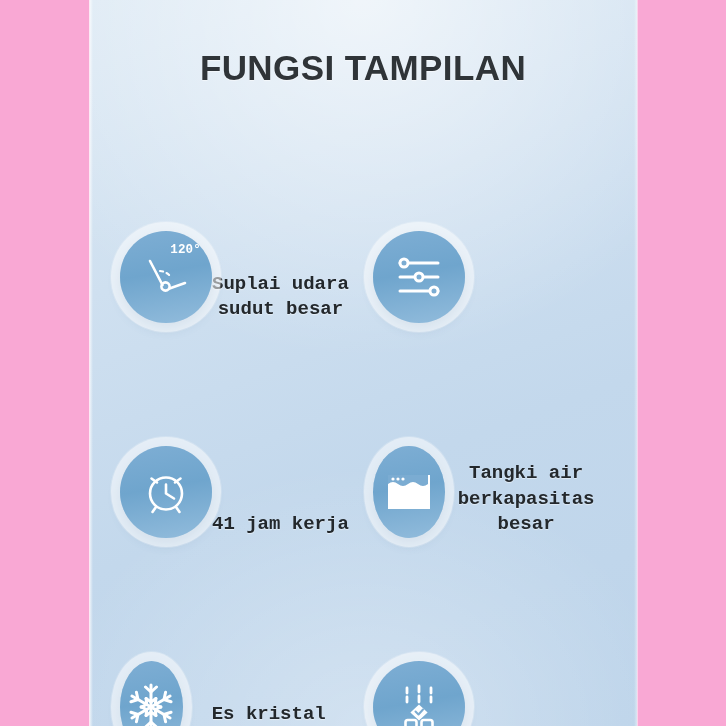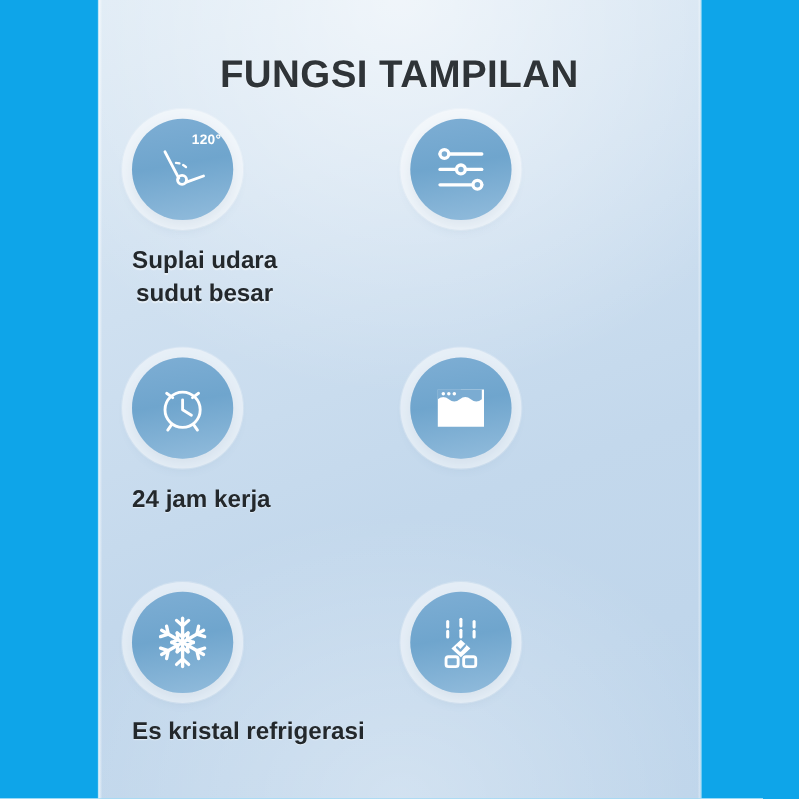--- a/index.html
+++ b/index.html
@@ -10,21 +10,21 @@
     height: 726px;
     background: #ffffff;
     font-family: "Liberation Sans", "DejaVu Sans", sans-serif;
     overflow: hidden;
   }
 
   #poster {
     position: relative;
     width: 726px;
     height: 726px;
-    background: #0ea5e9;
+    background: #f9a8d4;
   }
 
   
   .panel {
     position: absolute;
     left: 90px;
     top: 0;
     width: 547px;
     height: 726px;
     background:
@@ -68,22 +68,23 @@
     width: 487px;
     display: grid;
     grid-template-columns: 1fr 1fr;
     grid-auto-rows: 215px;
     column-gap: 18px;
   }
 
   .cell {
     position: relative;
     display: flex;
-    flex-direction: column;
-    align-items: flex-start;
+    flex-direction: row;
+    align-items: flex-end;
+    font-family: Liberation Mono, monospace;
   }
 
   
   .badge {
     position: relative;
     width: 92px;
     height: 92px;
     border-radius: 50%;
     background: linear-gradient(170deg, #7eaed4 0%, #6fa5cd 45%, #92bcdc 100%);
     display: flex;
@@ -93,21 +94,21 @@
       0 0 0 9px rgba(255,255,255,0.42),
       0 0 0 10px rgba(255,255,255,0.20),
       0 5px 12px rgba(90,130,165,0.30);
   }
   .badge svg { display: block; overflow: visible; }
 
   
   .caption {
     margin-top: 22px;
     text-align: center;
-    font-size: 22px;
+    font-size: 19px;
     font-weight: 700;
     line-height: 1.35;
     color: #23282c;
     text-shadow: 0 1px 1px rgba(255,255,255,0.5);
     white-space: pre-line;
     max-width: 230px;
   }
 
   
   .row2 .badge { margin-top: 2px; }
@@ -162,36 +163,38 @@
           <svg width="54" height="54" viewBox="0 0 54 54" fill="none" stroke="#ffffff" stroke-width="2.6" stroke-linecap="round" stroke-linejoin="round">
             <circle cx="27" cy="28.5" r="16"></circle>
             <path d="M27 19.5 V28.5 L35 33.5"></path>
             <path d="M12.5 13.5 L18 17.5"></path>
             <path d="M41.5 13.5 L36 17.5"></path>
             <path d="M17 42 L13.5 47"></path>
             <path d="M37 42 L40.5 47"></path>
           </svg>
         </span>
       </div>
-      <div class="caption">24 jam kerja</div>
+      <div class="caption">41 jam kerja</div>
     </div>
 
     <div class="cell row2">
       <div class="badge">
         <span>
           <svg width="50" height="46" viewBox="0 0 50 46" fill="none">
             <path d="M4 6 H46 V40 H4 Z" fill="#ffffff"></path>
             <path d="M4 6 H25 V13 H4 Z" fill="#7bacd2"></path>
             <path d="M4 15 q5 -4 10 0 t10 0 t10 0 t10 0 V6 H4 Z" fill="#7bacd2"></path>
             <circle cx="9" cy="10" r="1.6" fill="#ffffff"></circle>
             <circle cx="14" cy="10" r="1.6" fill="#ffffff"></circle>
             <circle cx="19" cy="10" r="1.6" fill="#ffffff"></circle>
           </svg>
         </span>
       </div>
+      <div class="caption">Tangki air
+berkapasitas besar</div>
     </div>
 
     <div class="cell row3">
       <div class="badge">
         <span>
           <svg width="52" height="52" viewBox="0 0 52 52" fill="none" stroke="#ffffff" stroke-width="3" stroke-linecap="round" stroke-linejoin="round">
             <g>
               <line x1="26" y1="4" x2="26" y2="48"></line>
               <path d="M26 11 L20.5 6 M26 11 L31.5 6 M26 41 L20.5 46 M26 41 L31.5 46"></path>
               <path d="M26 21 L21 17.5 M26 21 L31 17.5 M26 31 L21 34.5 M26 31 L31 34.5"></path>

